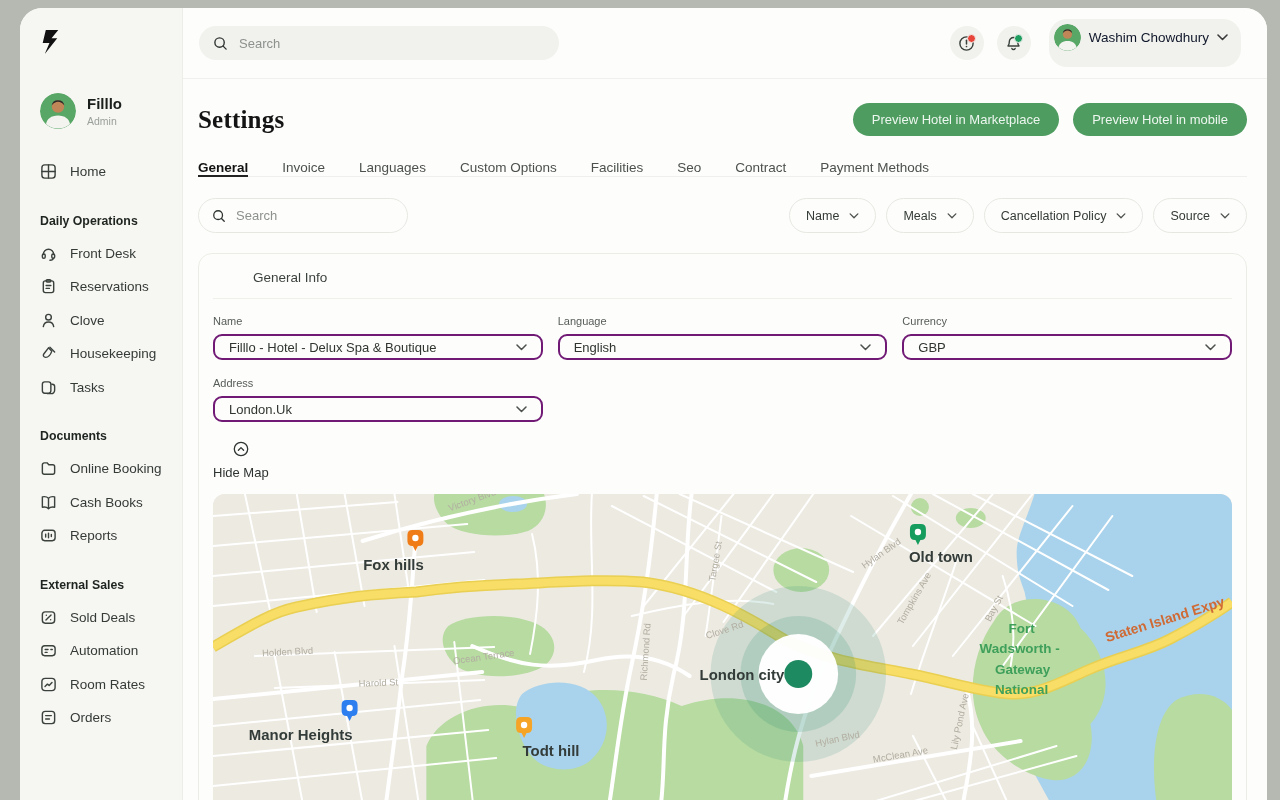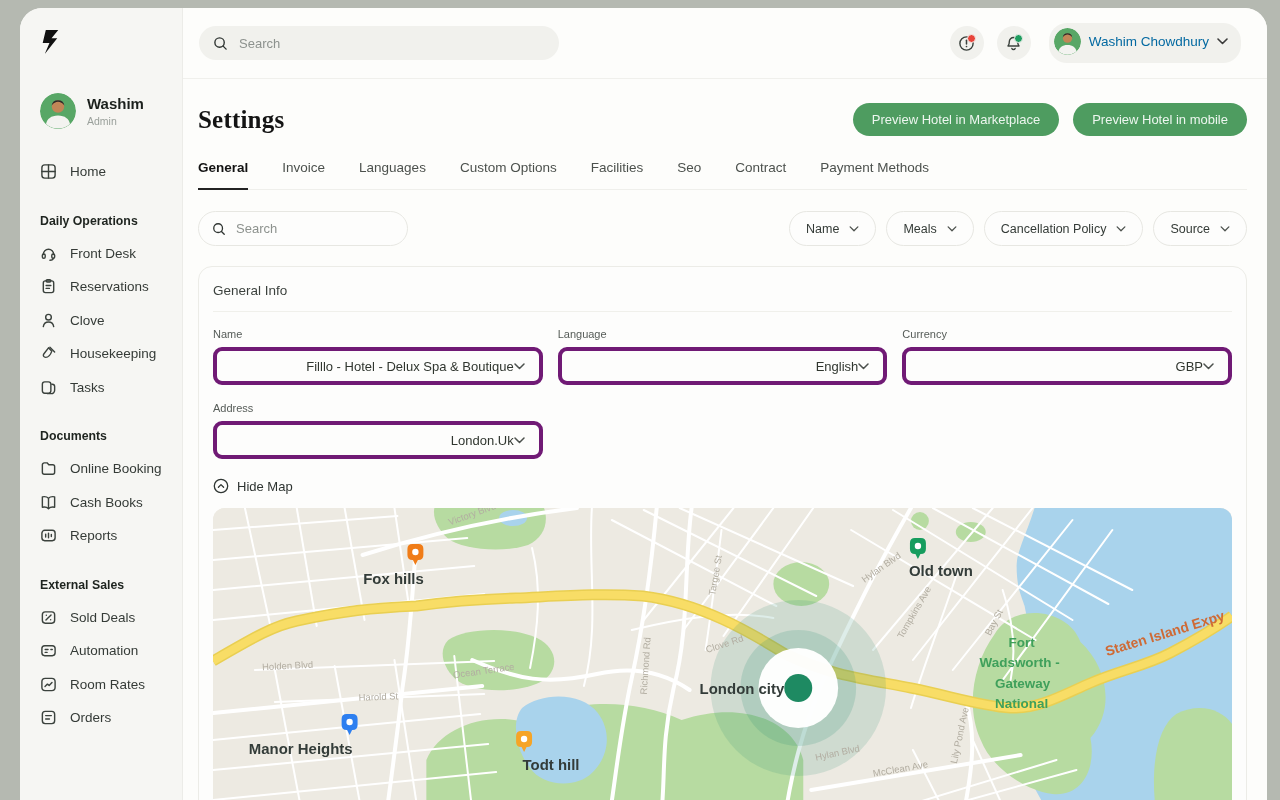--- a/index.html
+++ b/index.html
@@ -20,40 +20,40 @@
   .main{flex:1;display:flex;flex-direction:column;min-width:0;background:#fdfdfb;}
   .topbar{height:70px;flex:none;display:flex;align-items:center;padding:0 26px 0 16px;border-bottom:1px solid #f0f0ec;}
   .search-pill{width:360px;height:34px;border-radius:17px;background:#f1f1ed;display:flex;align-items:center;padding:0 14px;gap:9px;box-sizing:border-box;}
   .search-pill svg,.filter-search svg{flex:none;}
   .search-pill input,.filter-search input{border:0;background:transparent;outline:0;font:13px "Liberation Sans",sans-serif;color:#4c1d95;width:100%;}
   ::placeholder{color:#8d928e;opacity:1;}
   .tb-right{margin-left:auto;display:flex;align-items:center;gap:13px;}
   .icon-btn{width:34px;height:34px;border-radius:50%;background:#f1f1ed;display:flex;align-items:center;justify-content:center;position:relative;cursor:pointer;}
   .badge{position:absolute;width:7px;height:7px;border-radius:50%;top:8px;right:8px;border:1px solid #f1f1ed;}
   .badge.red{background:#e8443a;} .badge.green{background:#1f9d5f;}
-  .user-chip{height:36px;border-radius:18px;background:#f1f1ed;display:flex;align-items:center;gap:8px;padding:0 13px 4px 5px;cursor:pointer;font-size:13.5px;color:#0369a1;font-weight:500;margin-left:5px;}
+  .user-chip{height:36px;border-radius:18px;background:#f1f1ed;display:flex;align-items:center;gap:8px;padding:0 13px 12px 5px;cursor:pointer;font-size:13.5px;color:#0f172a;font-weight:500;margin-left:5px;}
   .content{padding:24px 20px 0 15px;flex:1;min-height:0;}
   .head-row{display:flex;align-items:center;}
   .page-title{font-size:25px;font-weight:700;color:#141414;letter-spacing:.2px;font-family:Liberation Serif, serif;}
   .head-btns{margin-left:auto;display:flex;gap:14px;}
   .green-btn{background:#4e9c60;color:#edf6ef;font-size:13px;border:none;border-radius:19px;padding:9px 19px;cursor:pointer;font-family:inherit;}
   .tabs{display:flex;gap:34px;margin-top:24px;border-bottom:1px solid #efefeb;}
-  .tab{font-size:13.5px;color:#4c514d;padding-bottom:13px;cursor:pointer;white-space:nowrap;}
+  .tab{font-size:13.5px;color:#4c514d;cursor:pointer;white-space:nowrap;}
   .tab.active{color:#131313;font-weight:700;border-bottom:2.5px solid #232323;margin-bottom:-1px;}
   .filter-row{display:flex;align-items:center;margin-top:21px;}
   .filter-search{width:210px;height:35px;border:1px solid #e7e7e2;border-radius:18px;background:#fdfdfc;display:flex;align-items:center;gap:8px;padding:0 13px;box-sizing:border-box;}
   .pills{margin-left:auto;display:flex;gap:10px;}
   .pill{height:35px;box-sizing:border-box;border:1px solid #e7e7e2;border-radius:18px;background:#fdfdfc;display:flex;align-items:center;gap:10px;padding:0 16px;font-size:12.5px;color:#343b37;cursor:pointer;white-space:nowrap;}
   .card{margin-top:20px;border:1px solid #ecece7;border-radius:14px;background:#fdfdfc;padding:16px 14px 14px;}
-  .card-title{font-size:13.5px;color:#3c423e;}
+  .card-title{font-size:13.5px;color:#3c423e;margin-left:40px;}
   .card-div{border-bottom:1px solid #f0f0eb;margin:13px 0 16px;}
   .grid{display:grid;grid-template-columns:1fr 1fr 1fr;column-gap:15px;row-gap:17px;}
   .field label{display:block;font-size:11px;color:#565c58;margin-bottom:7px;}
-  .select{height:38px;border:4px solid #701a75;border-radius:9px;display:flex;align-items:center;justify-content:flex-end;padding:0 14px;font-size:13px;color:#30362f;background:#fdfdfc;cursor:pointer;box-sizing:border-box;}
-  .hide-map{display:inline-flex;align-items:center;gap:8px;margin:19px 0 14px;font-size:13px;color:#2e3431;cursor:pointer;}
+  .select{height:26px;border:2px solid #701a75;border-radius:9px;display:flex;align-items:center;justify-content:space-between;padding:0 14px;font-size:13px;color:#30362f;background:#fdfdfc;cursor:pointer;box-sizing:border-box;}
+  .hide-map{display:inline-flex;align-items:center;gap:8px;margin:19px 0 14px;font-size:13px;color:#2e3431;cursor:pointer;flex-direction:column;}
   .map{border-radius:12px;overflow:hidden;height:320px;background:#edeae2;}
   .map svg{display:block;}
   svg text{font-family:"Liberation Sans",sans-serif;}
   .place{font-size:15px;font-weight:700;fill:#333c39;}
   .street{font-size:9.5px;fill:#b2ada1;}
   .chev{flex:none;}
 </style>
 </head>
 <body>
 
@@ -65,21 +65,21 @@
     </svg>
 
     <div class="user-block">
       <svg class="avatar" width="36" height="36" viewBox="0 0 36 36">
         <circle cx="18" cy="18" r="18" fill="#58a766"></circle>
         <path d="M18,22.5 c-7,0 -11,3.5 -12,8.5 a18,18 0 0 0 24,0 c-1,-5 -5,-8.5 -12,-8.5 Z" fill="#f3f3f0"></path>
         <circle cx="18" cy="13.5" r="6.2" fill="#c18657"></circle>
         <path d="M11.6,12.5 a6.5,6.5 0 0 1 12.8,0 c-2,-2.6 -4.2,-3.8 -6.4,-3.8 s-4.4,1.2 -6.4,3.8 Z" fill="#2e2a28"></path>
       </svg>
       <div>
-        <div class="user-name">Washim</div>
+        <div class="user-name">Filllo</div>
         <div class="user-role">Admin</div>
       </div>
     </div>
 
     <nav class="nav">
       <div class="nav-item">
         <svg viewBox="0 0 18 18">
             <rect x="2" y="2" width="14" height="14" rx="3"></rect>
             <path d="M9,2 V16 M2,9 H16"></path>
           </svg>

